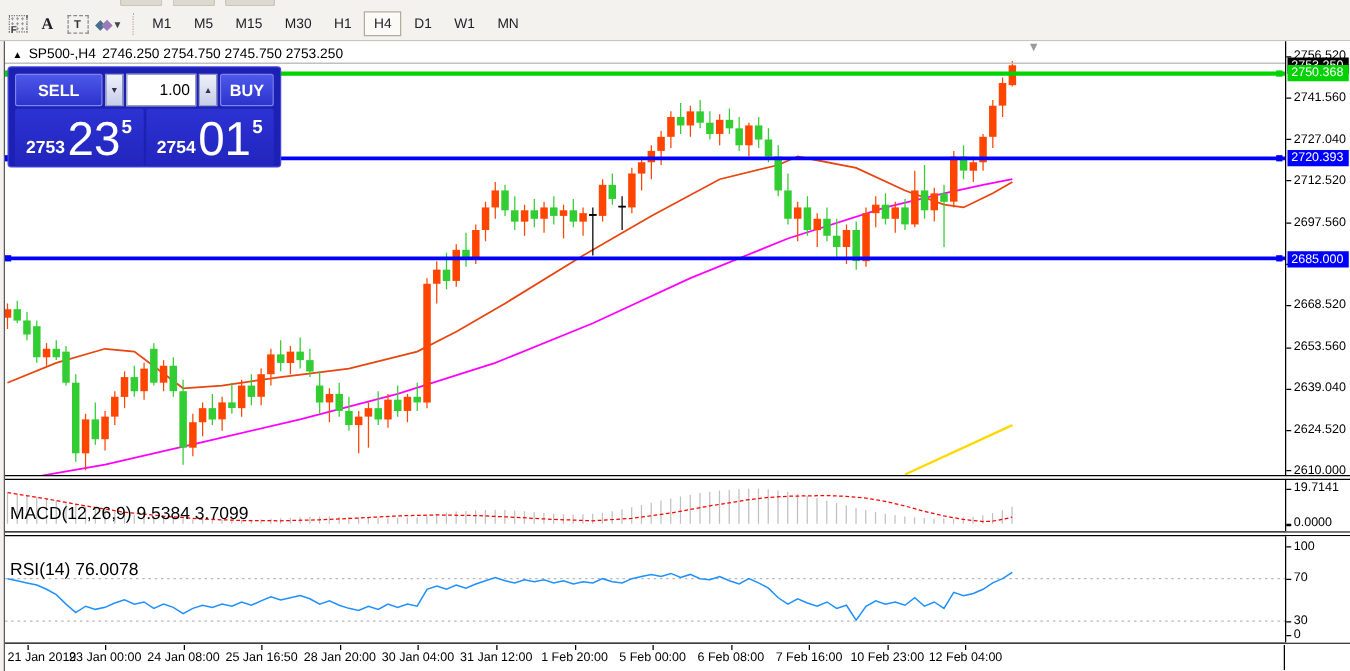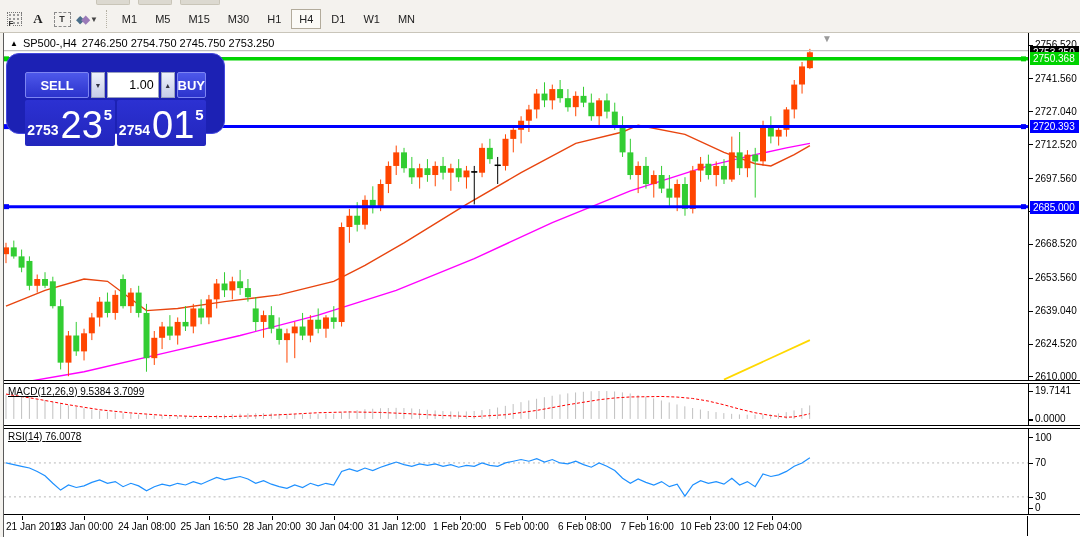--- a/index.html
+++ b/index.html
@@ -42,26 +42,26 @@
   #sep1 { top:349px; } #sep2 { top:394px; }
   #pane-macd { top:351px; height:42px; border-bottom:1px solid #000; }
   #pane-rsi  { top:396px; height:86px; border-bottom:1px solid #000; }
   #time-axis { position:absolute; left:0; right:0; top:483px; height:20px; background:#fff; font-size:10px; color:#000;text-decoration:underline; }
   #time-axis .vline { position:absolute; right:52px; top:0; bottom:0; width:1px; background:#000; }
   #time-axis .ttick { position:absolute; top:0; width:1px; height:4px; background:#000; }
   #time-axis .tlab { position:absolute; top:5px; white-space:nowrap; }
 
   .overlay-title { position:absolute; left:6px; top:4px; font-size:11px; color:#000; display:flex; gap:5px; align-items:center; z-index:5;}
   .overlay-title .tri { font-size:8px; }
-  .ind-label { position:absolute; left:4px; top:2px; font-size:10px; color:#000; z-index:5;text-decoration:underline; }
+  .ind-label { position:absolute; left:4px; top:18px; font-size:14px; color:#000; z-index:5; }
   .shift-marker { position:absolute; top:0px; font-size:10px; color:#9a9a9a; z-index:4; }
 
   
   .tp { position:absolute; left:2px; top:20px; width:219px; height:81px; z-index:10;
-        background:#1c21b4; border:1px solid #4347de; border-radius:13px; padding:18px; }
+        background:#1c21b4; border:1px solid #4347de; border-radius:3px; padding:5px; }
   .tp-row1 { display:flex; height:26px; gap:2px; }
   .tp-btn { color:#fff; font-size:13px; font-weight:bold; display:flex; align-items:center; justify-content:center;
             background:linear-gradient(#4d58ea, #2c33cd); border:1px solid #7d85f2; border-radius:2px; }
   .sell-btn { width:70px; } .buy-btn { flex:1; }
   .spin { width:15px; display:flex; align-items:center; justify-content:center; font-size:7px; color:#334;
           background:linear-gradient(#eef1fb,#c6cde8); border:1px solid #98a0c0; }
   .vol { width:56px; background:#fff; color:#000; font-size:12.5px; display:flex; align-items:center; justify-content:flex-end; padding-right:4px; border:1px solid #98a0c0; }
   .tp-row2 { display:flex; height:46px; gap:2px; margin-top:2px; }
   .price-box { flex:1; background:linear-gradient(#2c31d2,#2226bd); border-radius:2px; color:#fff;
                display:flex; align-items:flex-end; justify-content:center; padding-bottom:3px; }

